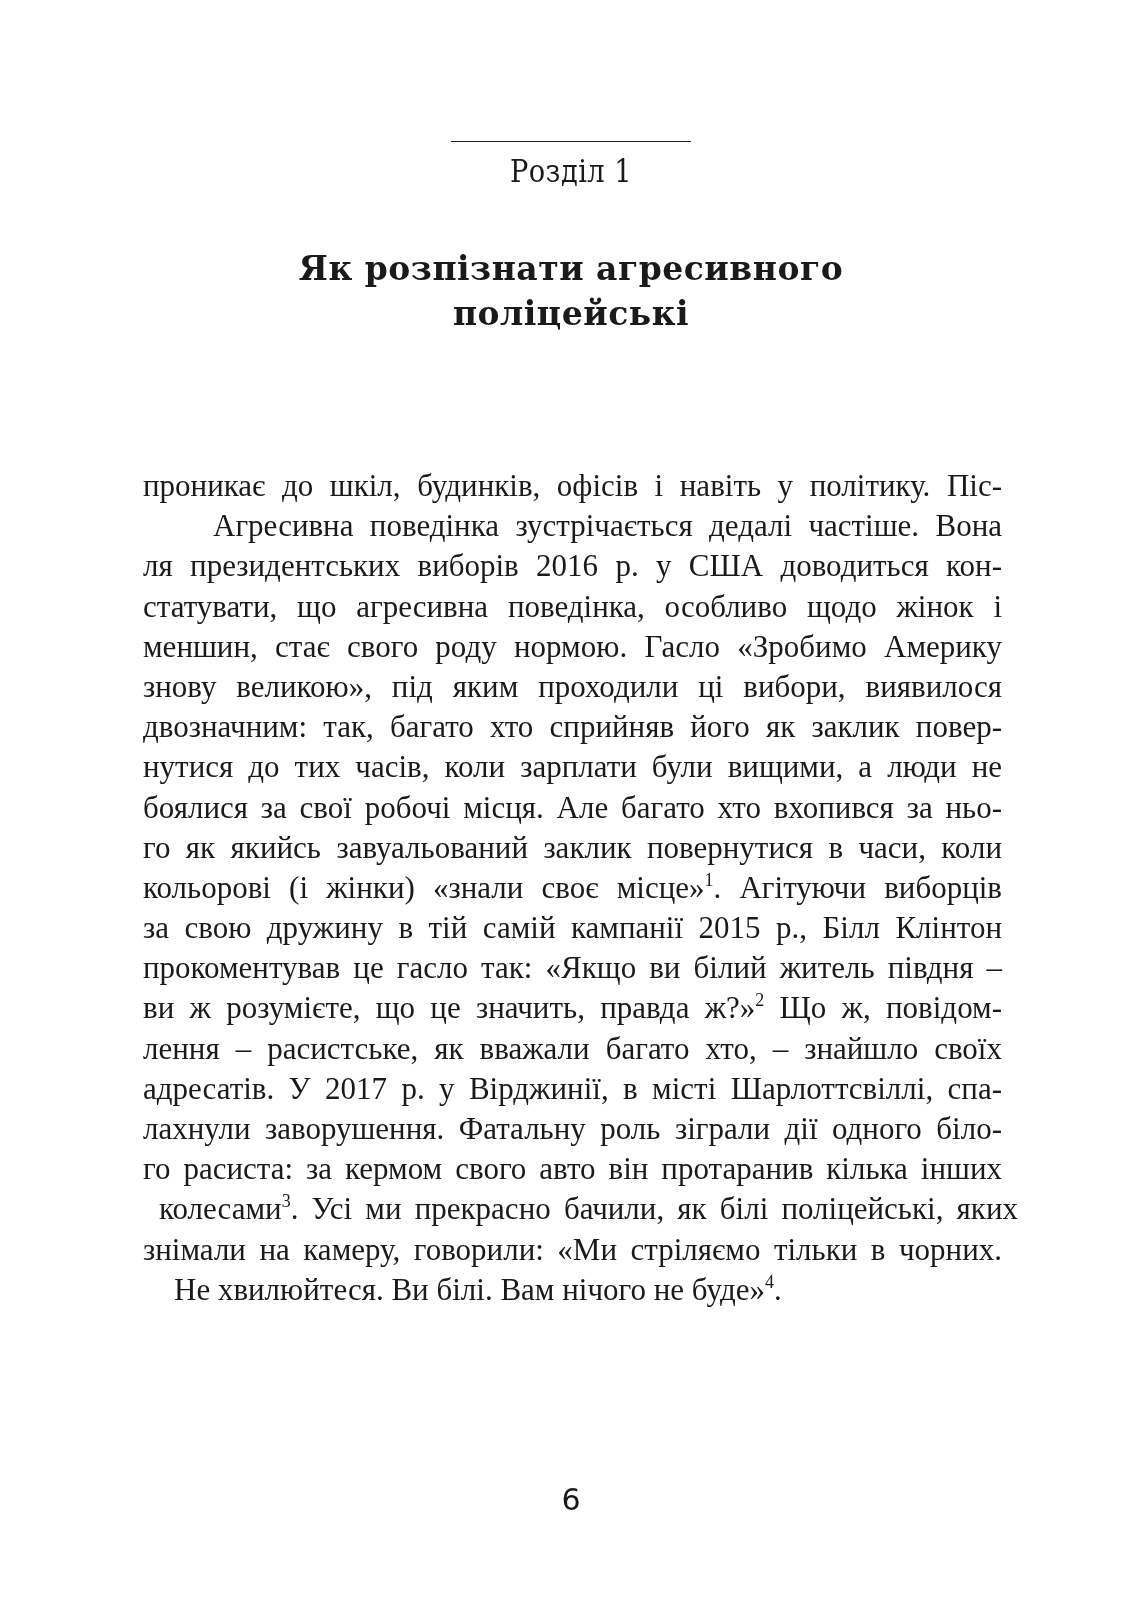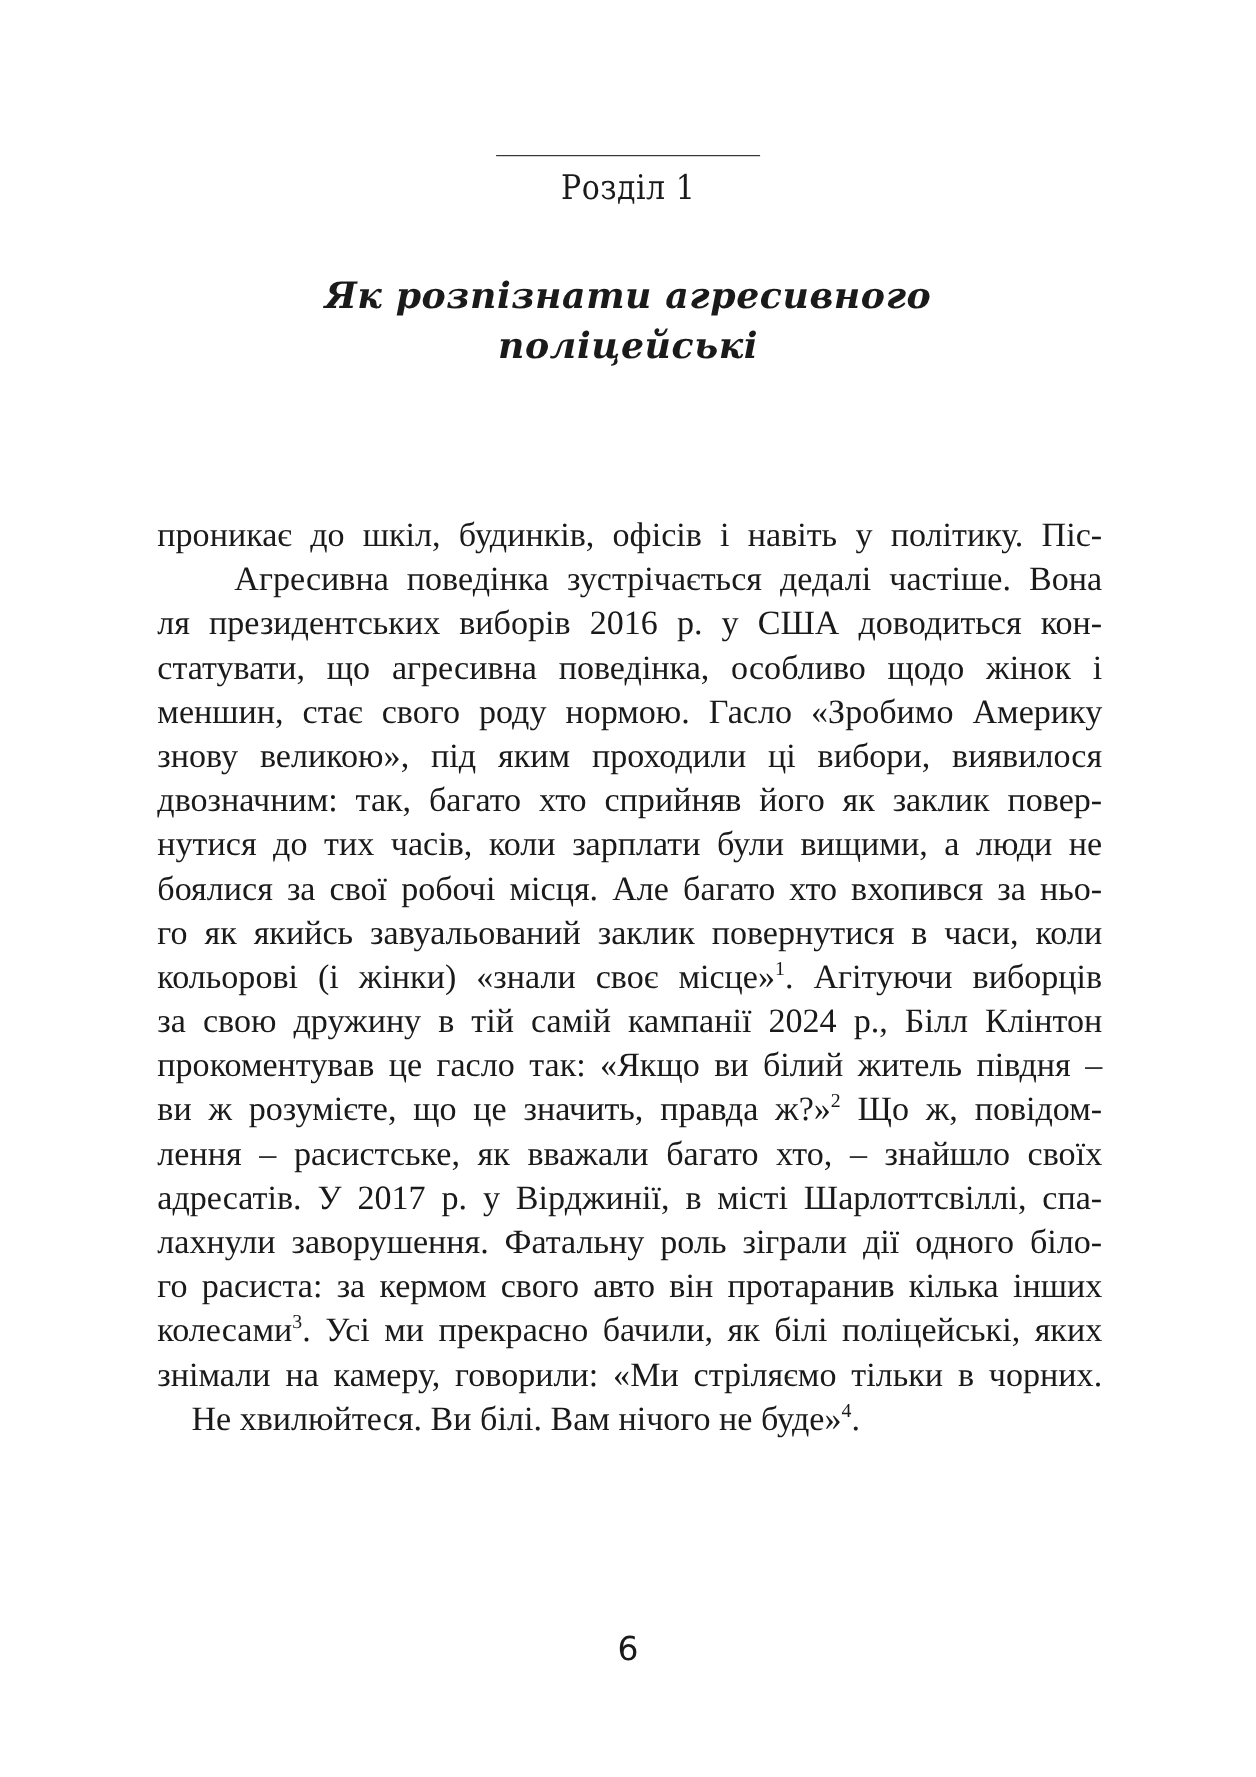--- a/index.html
+++ b/index.html
@@ -38,21 +38,20 @@
       position: absolute;
       left: 0;
       width: 1142px;
       top: 246px;
       text-align: center;
       font-family: "DejaVu Serif", serif;
       font-weight: bold;
       font-size: 33px;
       line-height: 45px;
       letter-spacing: 0.5px;
-      font-style: italic;
     }
     .chapter-title div {
       display: block;
     }
     .body-text {
       position: absolute;
       left: 143px;
       top: 466px;
       width: 859px;
       font-family: "Liberation Serif", serif;
@@ -106,25 +105,25 @@
   <span class="line indent" style="word-spacing: 8.62187px; text-align: left; text-align-last: left;"><span>Агресивна поведінка зустрічається дедалі частіше. Вона</span></span>
   <span class="line" style="word-spacing: 9.5625px; text-align: left; text-align-last: left;"><span>ля президентських виборів 2016 р. у США доводиться кон-</span></span>
   <span class="line" style="word-spacing: 12.0201px; text-align: left; text-align-last: left;"><span>статувати, що агресивна поведінка, особливо щодо жінок і</span></span>
   <span class="line" style="word-spacing: 9.4933px; text-align: center; text-align-last: left;"><span>меншин, стає свого роду нормою. Гасло «Зробимо Америку</span></span>
   <span class="line" style="word-spacing: 12.1384px; text-align: left; text-align-last: left;"><span>знову великою», під яким проходили ці вибори, виявилося</span></span>
   <span class="line" style="word-spacing: 8.44336px; text-align: left; text-align-last: left;"><span>двозначним: так, багато хто сприйняв його як заклик повер-</span></span>
   <span class="line" style="word-spacing: 7.29688px; text-align: left; text-align-last: left;"><span>нутися до тих часів, коли зарплати були вищими, а люди не</span></span>
   <span class="line" style="word-spacing: 5.04219px; text-align: center; text-align-last: left;"><span>боялися за свої робочі місця. Але багато хто вхопився за ньо-</span></span>
   <span class="line" style="word-spacing: 7.66211px; text-align: left; text-align-last: left;"><span>го як якийсь завуальований заклик повернутися в часи, коли</span></span>
   <span class="line" style="word-spacing: 10.4152px; text-align: left; text-align-last: left;"><span>кольорові (і жінки) «знали своє місце»</span><sup>1</sup><span>. Агітуючи виборців</span></span>
-  <span class="line" style="word-spacing: 7.74219px; text-align: left; text-align-last: left;"><span>за свою дружину в тій самій кампанії 2024 р., Білл Клінтон</span></span>
+  <span class="line" style="word-spacing: 7.74219px; text-align: left; text-align-last: left;"><span>за свою дружину в тій самій кампанії 2015 р., Білл Клінтон</span></span>
   <span class="line" style="word-spacing: 5.34896px; text-align: left; text-align-last: left;"><span>прокоментував це гасло так: «Якщо ви білий житель півдня –</span></span>
   <span class="line" style="word-spacing: 7.50469px; text-align: left; text-align-last: left;"><span>ви ж розумієте, що це значить, правда ж?»</span><sup>2</sup><span> Що ж, повідом-</span></span>
   <span class="line" style="word-spacing: 8.26042px; text-align: left; text-align-last: left;"><span>лення – расистське, як вважали багато хто, – знайшло своїх</span></span>
   <span class="line" style="word-spacing: 6.65799px; text-align: left; text-align-last: left;"><span>адресатів. У 2017 р. у Вірджинії, в місті Шарлоттсвіллі, спа-</span></span>
   <span class="line" style="word-spacing: 6.68973px; text-align: left; text-align-last: left;"><span>лахнули заворушення. Фатальну роль зіграли дії одного біло-</span></span>
   <span class="line" style="word-spacing: 5.21528px; text-align: left; text-align-last: left;"><span>го расиста: за кермом свого авто він протаранив кілька інших</span></span>
-  <span class="line" style="word-spacing: 5.4043px; text-align: left; text-align-last: left;"><span>колесами</span><sup>3</sup><span>. Усі ми прекрасно бачили, як білі поліцейські, яких</span></span>
+  <span class="line" style="word-spacing: 5.4043px; text-align: left; text-align-last: left; margin-left: 16px;"><span>колесами</span><sup>3</sup><span>. Усі ми прекрасно бачили, як білі поліцейські, яких</span></span>
   <span class="line" style="word-spacing: 5.74023px; text-align: left; text-align-last: left;"><span>знімали на камеру, говорили: «Ми стріляємо тільки в чорних.</span></span>
   <span class="line last"><span>Не хвилюйтеся. Ви білі. Вам нічого не буде»</span><sup>4</sup><span>.</span></span>
 </div>
 
 <div class="page-number">6</div>
 
 </body></html>

